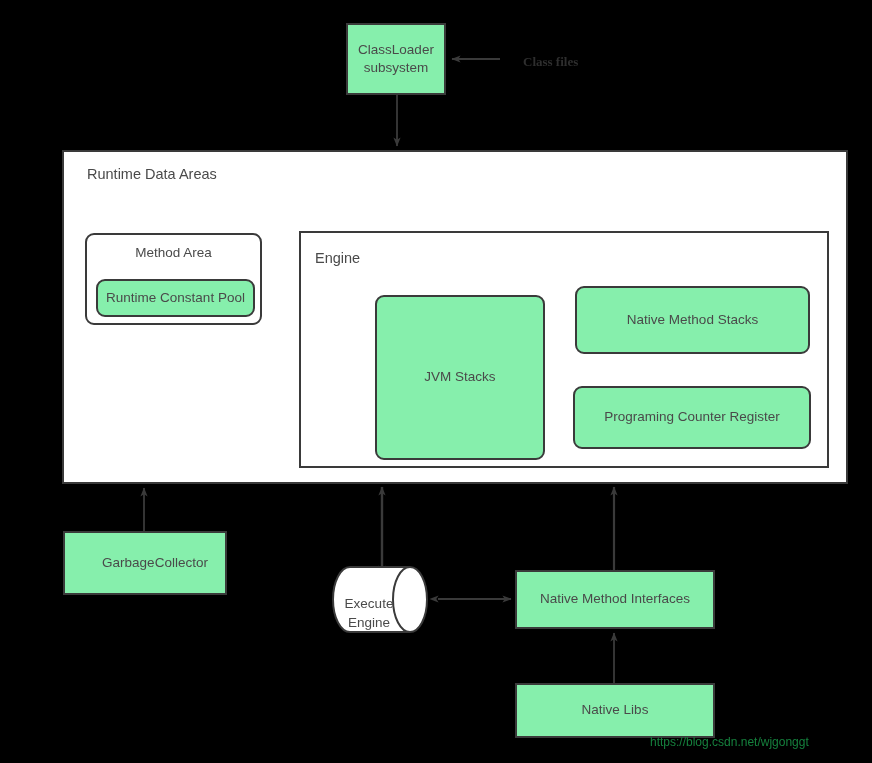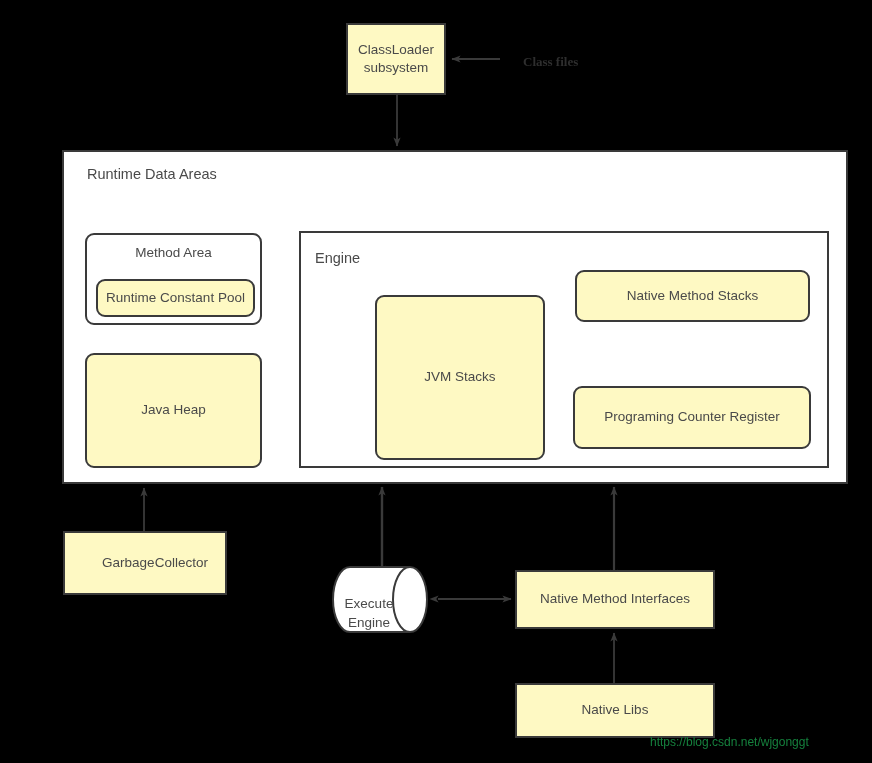--- a/index.html
+++ b/index.html
@@ -14,21 +14,21 @@
     height: 763px;
     background: #000000;
     overflow: hidden;
     font-family: "Liberation Sans", sans-serif;
   }
 
   
   .node {
     position: absolute;
     box-sizing: border-box;
-    background: #fef9c3;
+    background: #86efac;
     border: 2px solid #3a3a3a;
     color: #4a4a4a;
     display: flex;
     align-items: center;
     justify-content: center;
     text-align: center;
     font-size: 13.5px;
     line-height: 1.35;
   }
   .node.sharp   { border-radius: 0; }
@@ -146,29 +146,28 @@
 
   <div class="container sharp" style="left:62px; top:150px; width:786px; height:334px;">
     <div class="container-label" style="left:23px; top:14px;">Runtime Data Areas</div>
   </div>
 
   <div class="container" style="left:85px; top:233px; width:177px; height:92px; border-radius:9px;">
     <div class="container-label" style="left:0; top:10px; width:100%; text-align:center; font-size:13.5px;">Method Area</div>
     <div class="node rounded" style="left:9px; top:44px; width:159px; height:38px; font-size:13.5px;">Runtime Constant Pool</div>
   </div>
 
-  <div class="node rounded" style="left:85px; top:353px; width:177px; height:115px;">Java Heap</div>
 
   <div class="container sharp" style="left:299px; top:231px; width:530px; height:237px;">
     <div class="container-label" style="left:14px; top:17px;">Engine</div>
   </div>
 
   <div class="node rounded" style="left:375px; top:295px; width:170px; height:165px;">JVM Stacks</div>
 
-  <div class="node rounded" style="left:575px; top:270px; width:235px; height:52px;">Native Method Stacks</div>
+  <div class="node rounded" style="left:575px; top:286px; width:235px; height:68px;">Native Method Stacks</div>
 
   <div class="node rounded" style="left:573px; top:386px; width:238px; height:63px;">Programing Counter Register</div>
 
   <div class="node sharp" style="left:63px; top:531px; width:164px; height:64px;padding-left:20px;">GarbageCollector</div>
 
   <div class="cylinder" style="left:332px; top:566px; width:100px; height:67px;">
     <svg width="100" height="67" viewBox="0 0 100 67">
       <path d="M18,1 L78,1 A17,32.5 0 0 1 78,66 L18,66 A17,32.5 0 0 1 18,1 Z" fill="#ffffff" stroke="#3a3a3a" stroke-width="2"></path>
       <path d="M78,1 A17,32.5 0 0 0 78,66" fill="none" stroke="#3a3a3a" stroke-width="2"></path>
     </svg>

